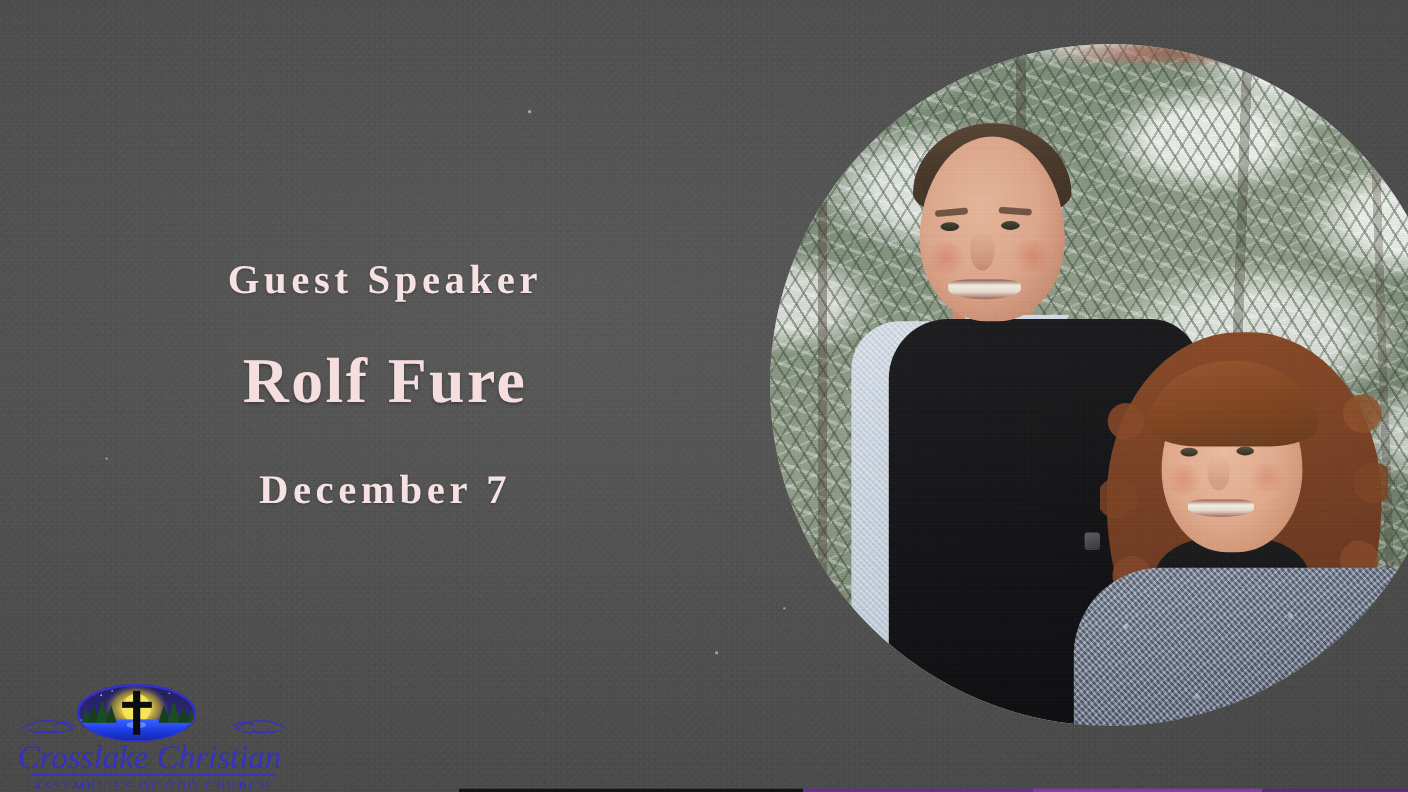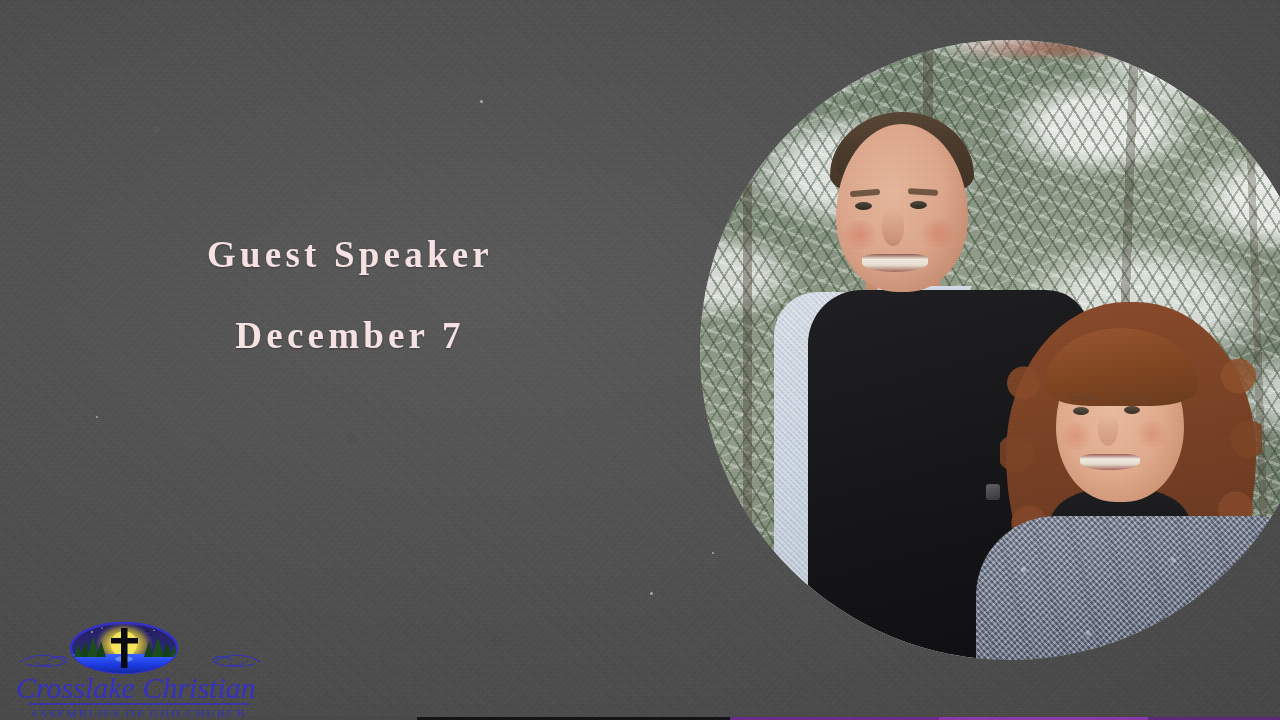--- a/index.html
+++ b/index.html
@@ -394,20 +394,21 @@
         <div class="woman-nose"></div>
         <div class="woman-mouth"></div>
 
         <div class="photo-grain"></div>
       </div>
     </div>
   </div>
 
   <div class="text-block">
     <div class="line-guest">Guest Speaker</div>
+    <div class="line-name">Rolf Fure</div>
     <div class="line-date">December 7</div>
   </div>
 
   <div class="logo">
     <svg viewBox="0 0 252 106" xmlns="http://www.w3.org/2000/svg" aria-hidden="true">
       <defs>
         <radialGradient id="sunGlow" cx="50%" cy="48%" r="50%">
           <stop offset="0%" stop-color="#fdf7a8"></stop>
           <stop offset="38%" stop-color="#f3de46"></stop>
           <stop offset="72%" stop-color="#b8a52e" stop-opacity=".65"></stop>

